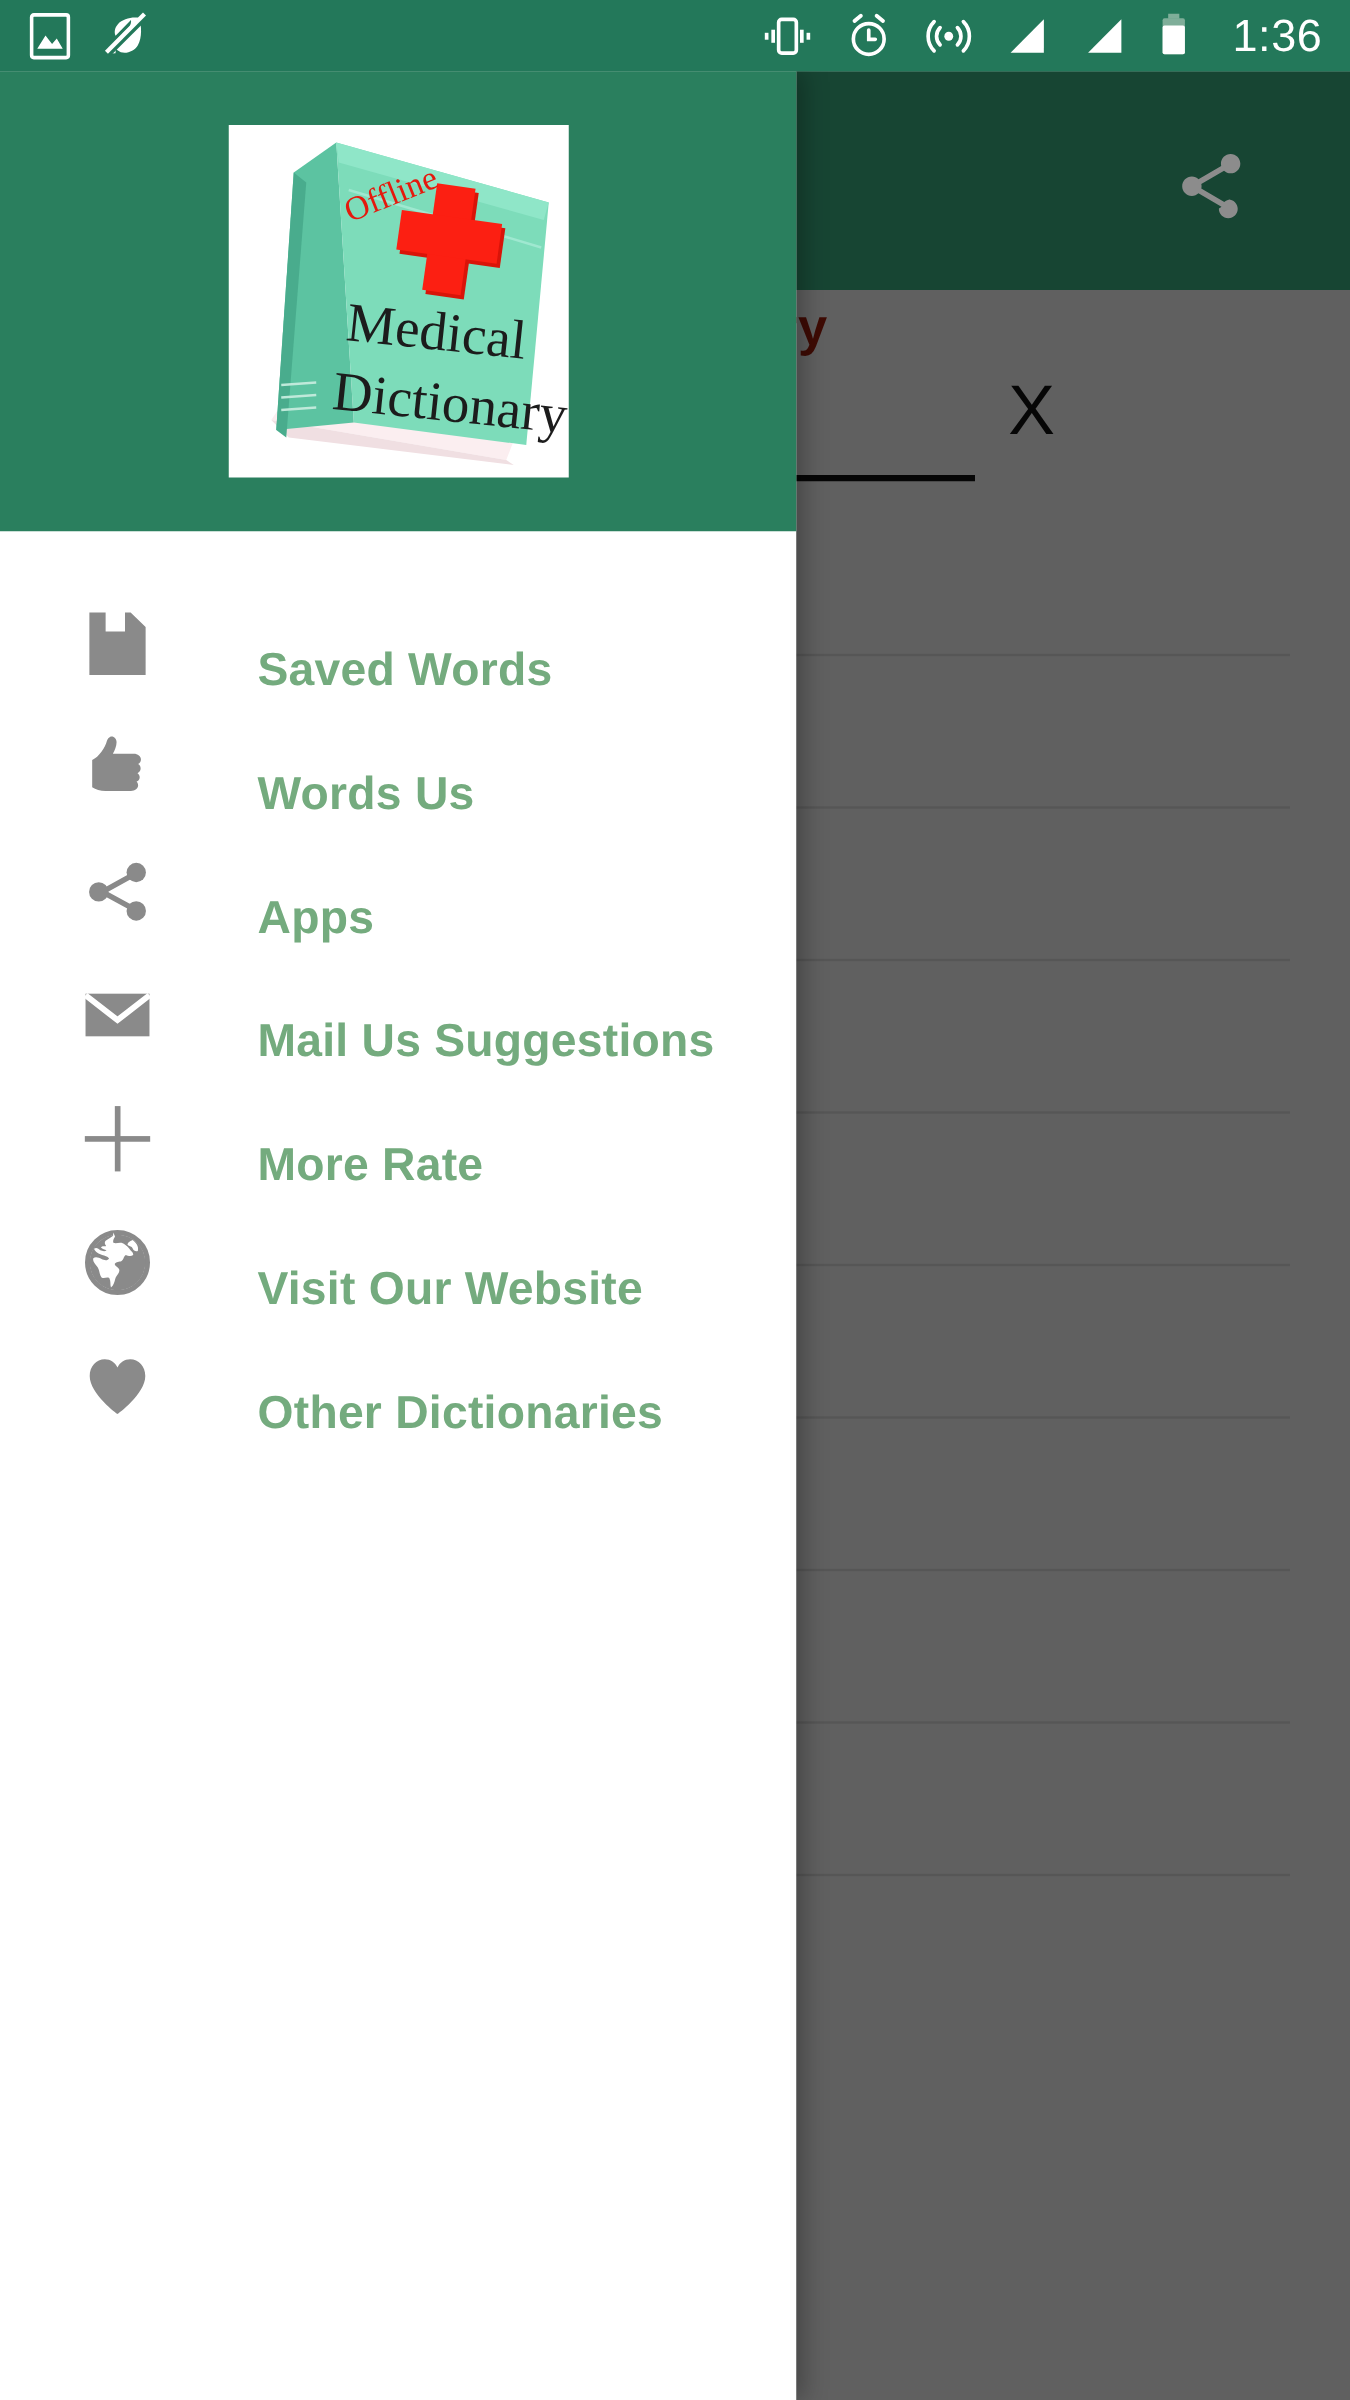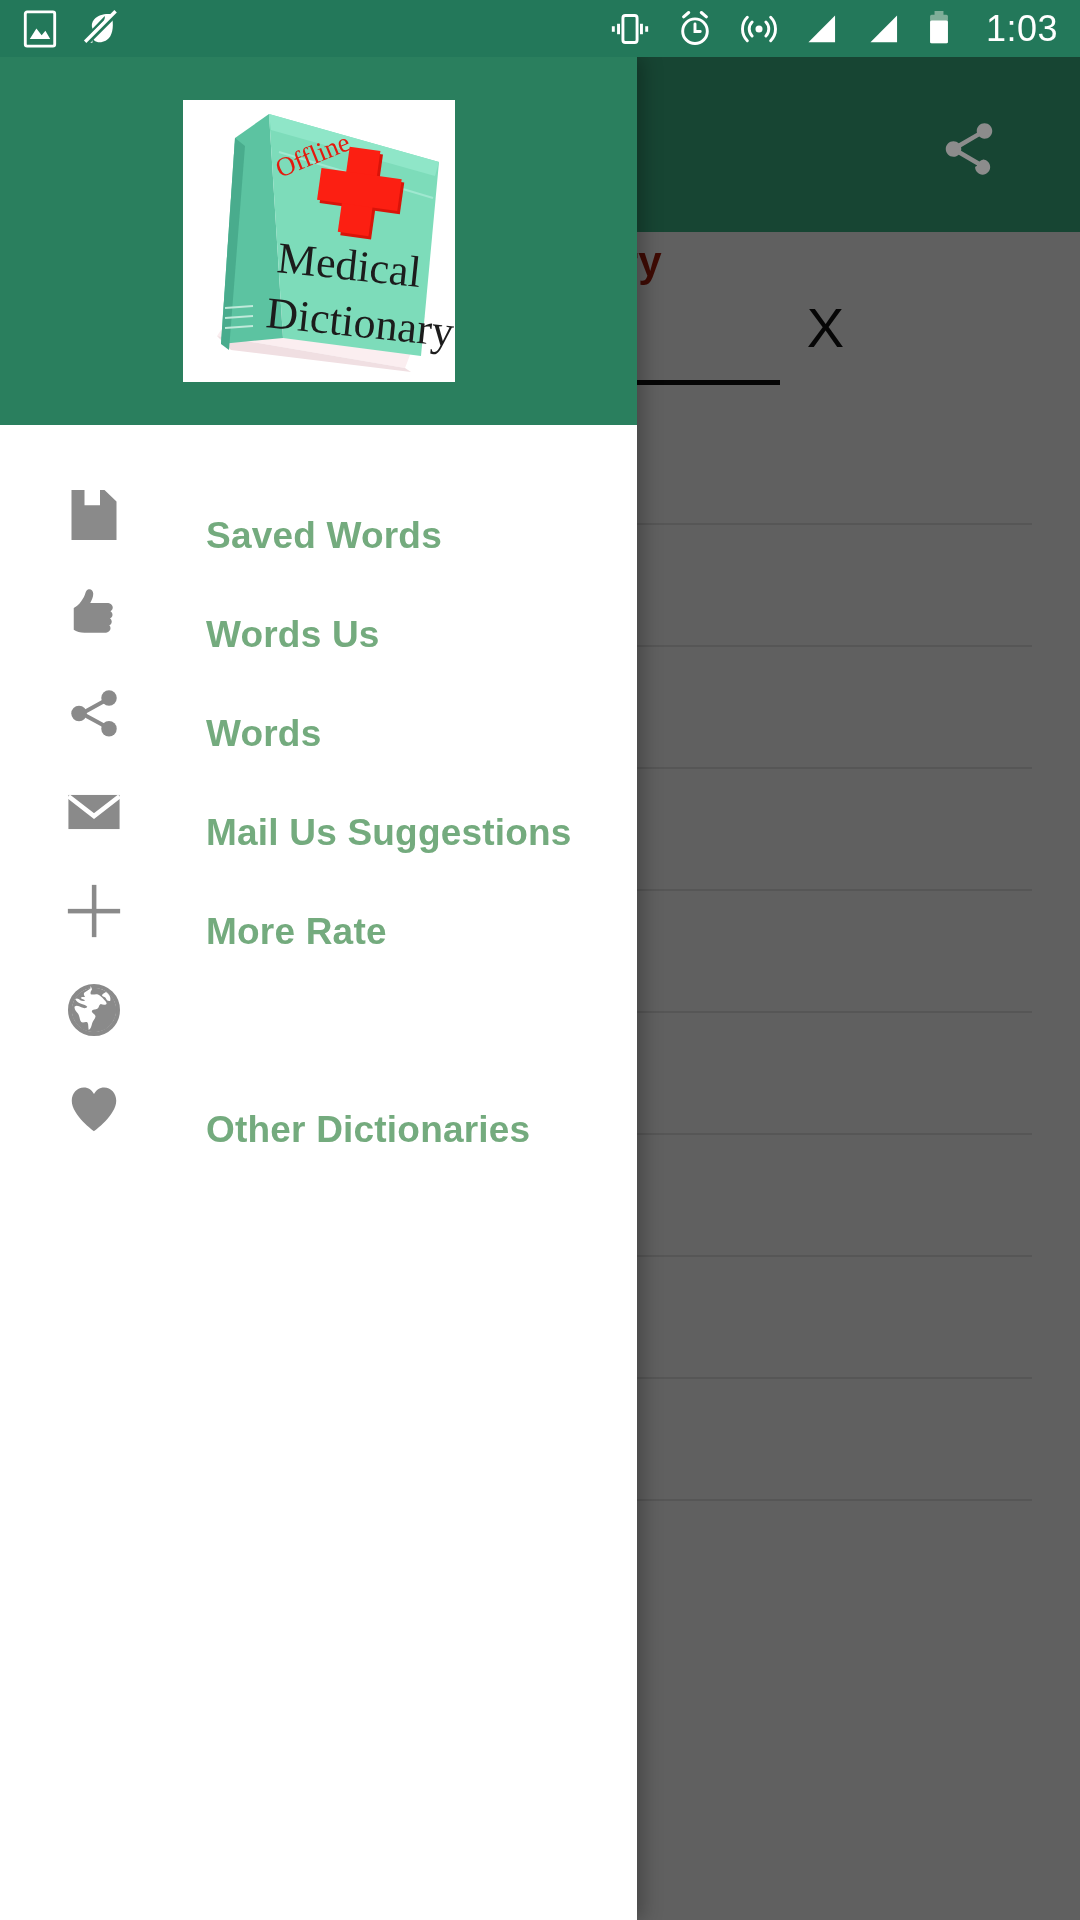--- a/index.html
+++ b/index.html
@@ -152,21 +152,21 @@
         <path fill="#fff" d="M21.5 4.2 V21.6 H4.2 Z"></path>
       </svg>
       <svg width="40" height="40" viewBox="0 0 26 26">
         <path fill="#fff" d="M21.5 4.2 V21.6 H4.2 Z"></path>
       </svg>
       <svg width="26" height="40" viewBox="0 0 16 26">
         <rect x="5.1" y="1.3" width="5.8" height="2.6" fill="#7fae99"></rect>
         <rect x="2.2" y="3.7" width="11.6" height="18.6" rx="1" fill="#7fae99"></rect>
         <rect x="2.2" y="7.4" width="11.6" height="14.9" rx="1" fill="#fff"></rect>
       </svg>
-      <div id="clock">1:03</div>
+      <div id="clock">1:36</div>
     </div>
   </div>
 
   <div id="drawer">
 
     <div id="drawer-header">
       <div id="logo-frame">
         <svg class="book-wrap" viewBox="0 0 272 282">
 
           <path d="M34 236 L58 200 L242 216 L222 268 Z" fill="#fbeef0"></path>
@@ -221,21 +221,21 @@
 
       <div class="drawer-item">
         <span class="drawer-ico">
           <svg width="60" height="60" viewBox="0 0 24 24">
             <path stroke="#8a8a8a" stroke-width="1.7" fill="none" d="M7.3 12.1 L16.7 6.9 M7.3 12.3 L16.7 17.4"></path>
             <circle cx="18" cy="6" r="3.1" fill="#8a8a8a"></circle>
             <circle cx="6" cy="12.2" r="3.1" fill="#8a8a8a"></circle>
             <circle cx="18" cy="18.3" r="3.1" fill="#8a8a8a"></circle>
           </svg>
         </span>
-        <span class="drawer-label">Words</span>
+        <span class="drawer-label">Apps</span>
       </div>
 
       <div class="drawer-item">
         <span class="drawer-ico">
           <svg width="62" height="62" viewBox="0 0 24 24">
             <rect x="2.1" y="5.4" width="19.8" height="13.2" fill="#8a8a8a"></rect>
             <path d="M2.1 5.9 L12 13.6 L21.9 5.9" fill="none" stroke="#ffffff" stroke-width="1.8"></path>
           </svg>
         </span>
         <span class="drawer-label">Mail Us Suggestions</span>
@@ -253,20 +253,21 @@
 
       <div class="drawer-item">
         <span class="drawer-ico">
           <svg width="60" height="60" viewBox="0 0 24 24">
             <circle cx="12" cy="12" r="9.6" fill="none" stroke="#8a8a8a" stroke-width="1.6"></circle>
             <circle cx="12" cy="12" r="8.9" fill="#8a8a8a"></circle>
             <path fill="#ffffff" d="M10.6 3.4c-.7.6-1.6 1-2.4 1.6-.5.5-.2 1.3.2 1.7-.6.2-1.4-.2-1.7.5.5.5 1.2.6 1.8.9-.6.5-1.4.2-2 0-.6-.6-1.3-1-2-.5.4 1.1 1.6 1.6 2.6 2 .8.2 1.7.4 2.2 1.1-.5.9-1.7.5-2.4.2-.9-.4-1.9-.9-2.7-.2-.1 1.2.9 2 1.5 2.9.6 1 .5 2.3 1.2 3.2.8.5 1.7-.3 2.5.2.5.9.2 2 .5 3 .9-.6 1.1-1.8 1.4-2.8.3-1 1.3-1.7 1.3-2.8-.2-.9-1.3-1-1.5-1.9.4-.9 1.5-.6 2.2-1 .8-.4.6-1.6 1.4-1.9.7.3 1.6.6 2.3 0 .2-.9-.8-1.3-1.2-2-.7-.8-1.5-1.6-2.5-1.9-.9-.2-1.8.4-2.6 0-.3-.7.2-1.4.5-2-.1-.5-.4-.9-.6-1.3z"></path>
             <path fill="#ffffff" d="M16.8 4.8c-.6.4-1.5.6-1.6 1.5.5.5 1.5.5 1.7 1.3.2.7 1 .9 1.6.7.4-1.4-.5-2.7-1.7-3.5z"></path>
           </svg>
         </span>
+        <span class="drawer-label">Visit Our Website</span>
       </div>
 
       <div class="drawer-item">
         <span class="drawer-ico">
           <svg width="58" height="58" viewBox="0 0 24 24">
             <path fill="#8a8a8a" d="M12 21.2S2.8 14.6 2.8 8.6c0-3.1 2.2-5.5 5-5.5 1.9 0 3.4 1.1 4.2 2.7.8-1.6 2.3-2.7 4.2-2.7 2.8 0 5 2.4 5 5.5 0 6-9.2 12.6-9.2 12.6z"></path>
           </svg>
         </span>
         <span class="drawer-label">Other Dictionaries</span>
       </div>

